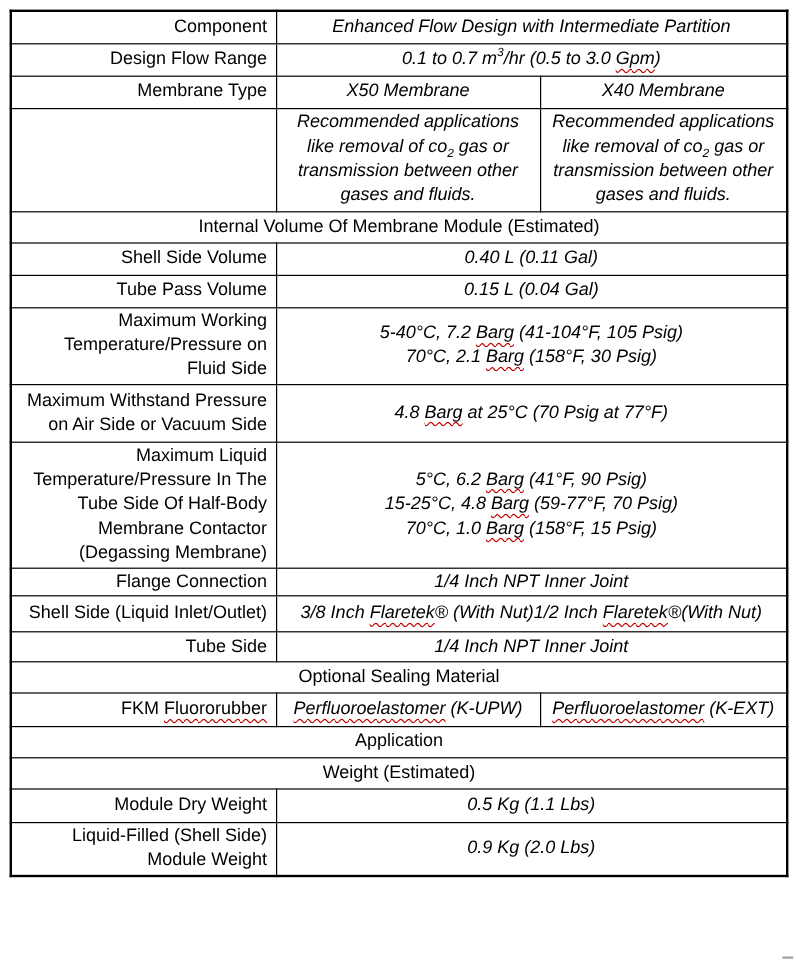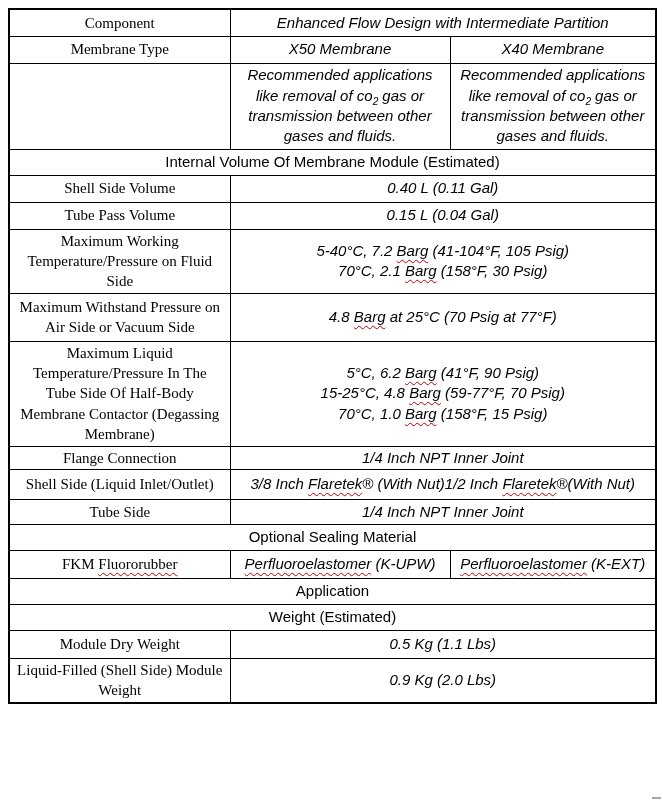--- a/index.html
+++ b/index.html
@@ -12,21 +12,21 @@
     border-collapse:collapse;table-layout:fixed;
     position:absolute;left:8px;top:8px;width:647px;
     border:2px solid #000000;
   }
   td{
     border:1px solid #000000;
     font-size:15px;line-height:1.36;
     padding:1px 7px;vertical-align:middle;
     overflow:hidden;
   }
-  td.label{text-align:center;font-family:Liberation Serif, serif;}
+  td.label{text-align:right;}
   td.val{text-align:center;font-style:italic;}
   td.section{text-align:center;}
   sup{font-size:10px;line-height:0;}
   sub{font-size:10px;line-height:0;}
   .sq{
     text-decoration:underline;
     text-decoration-style:wavy;
     text-decoration-color:#c00000;
     text-decoration-thickness:1px;
     text-underline-offset:3px;
@@ -45,20 +45,24 @@
     <col style="width:220px">
     <col style="width:206px">
   </colgroup>
 
   <tbody>
       <tr style="height:27px">
     <td class="label">Component</td>
     <td class="val" colspan="2">Enhanced Flow Design with Intermediate Partition</td>
   </tr>
 
+  <tr style="height:27px">
+    <td class="label">Design Flow Range</td>
+    <td class="val" colspan="2"><span>0.1 to 0.7 m</span><sup>3</sup><span>/hr (0.5 to 3.0 </span><span class="sq">Gpm</span><span>)</span></td>
+  </tr>
 
   <tr style="height:27px">
     <td class="label">Membrane Type</td>
     <td class="val">X50 Membrane</td>
     <td class="val">X40 Membrane</td>
   </tr>
 
   <tr style="height:86px">
     <td class="label"></td>
     <td class="val"><span>Recommended applications</span><br><span>like removal of co</span><sub>2</sub><span> gas or</span><br><span>transmission between other</span><br><span>gases and fluids.</span></td>

